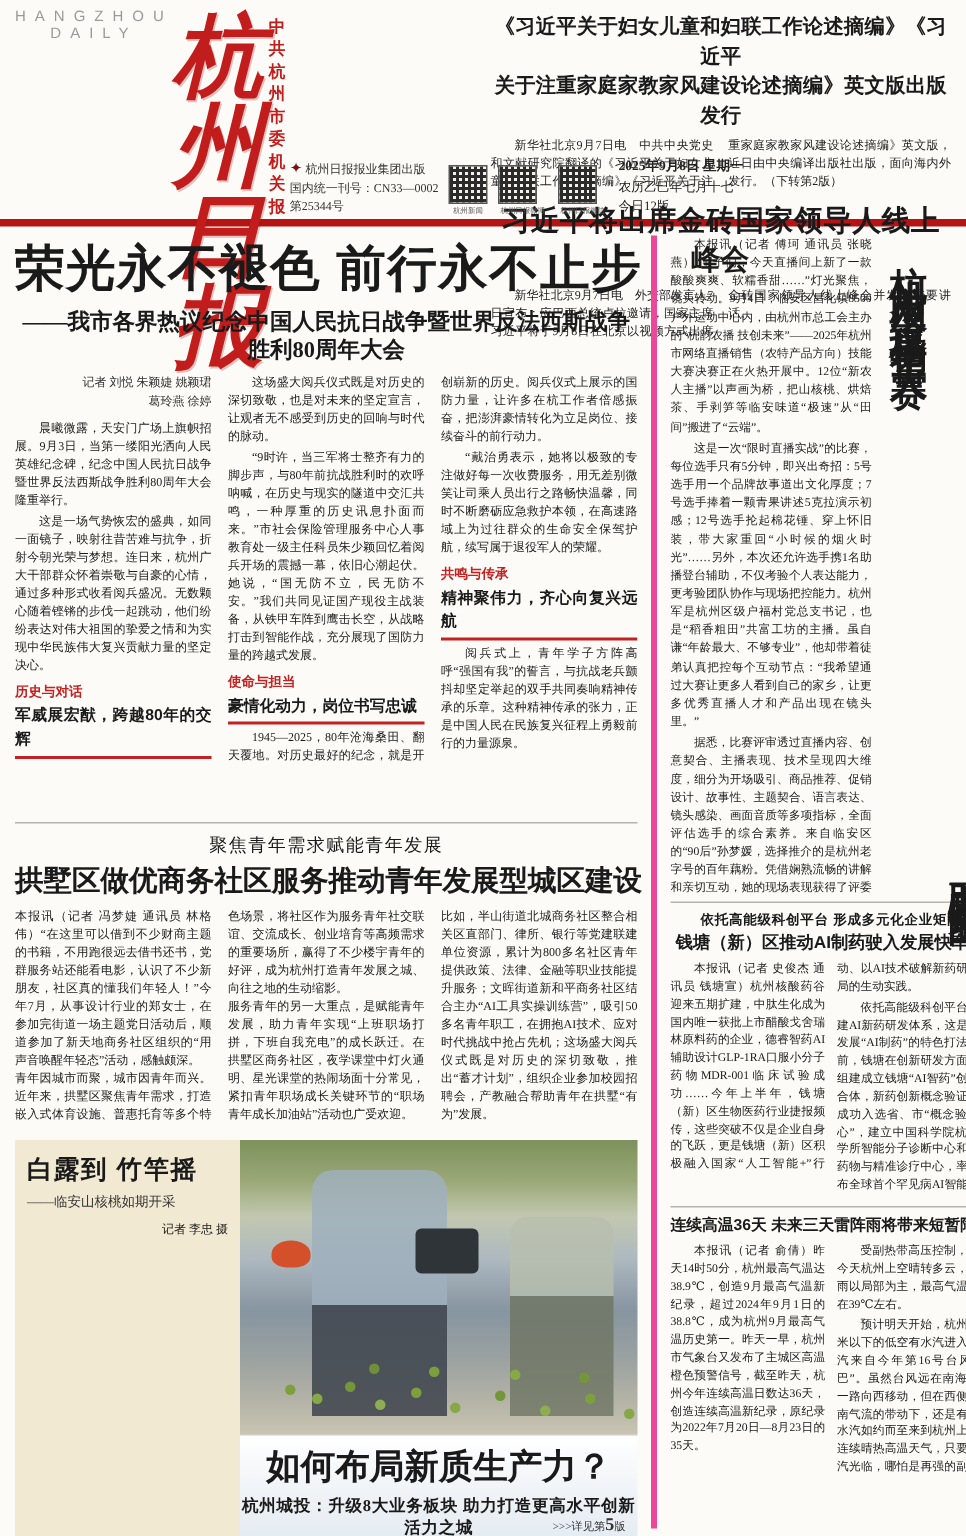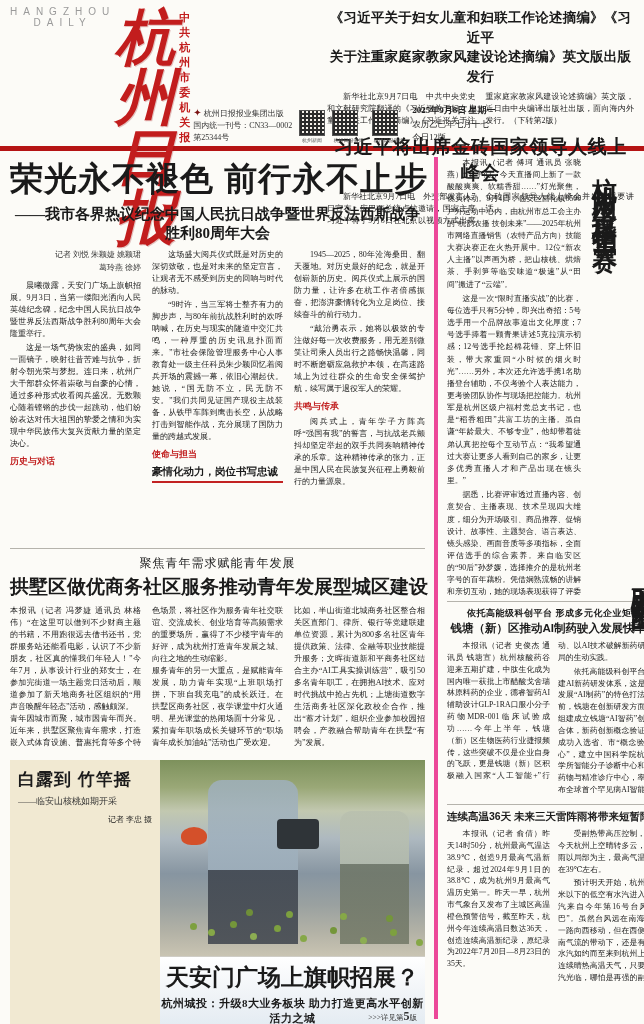--- a/index.html
+++ b/index.html
@@ -179,63 +179,65 @@
       <div class="cols3 lead-cols">
         <div class="byline">
           <div>记者 刘悦 朱颖婕 姚颖珺</div>
           <div>葛玲燕 徐婷</div>
         </div>
         <div class="plist">
             <p>晨曦微露，天安门广场上旗帜招展。9月3日，当第一缕阳光洒向人民英雄纪念碑，纪念中国人民抗日战争暨世界反法西斯战争胜利80周年大会隆重举行。</p>
             <p>这是一场气势恢宏的盛典，如同一面镜子，映射往昔苦难与抗争，折射今朝光荣与梦想。连日来，杭州广大干部群众怀着崇敬与自豪的心情，通过多种形式收看阅兵盛况。无数颗心随着铿锵的步伐一起跳动，他们纷纷表达对伟大祖国的挚爱之情和为实现中华民族伟大复兴贡献力量的坚定决心。</p>
           </div>
         <div class="seclabel">历史与对话</div>
+        <div class="sechead">军威展宏猷，跨越80年的交辉</div>
         <div class="plist">
             <p>这场盛大阅兵仪式既是对历史的深切致敬，也是对未来的坚定宣言，让观者无不感受到历史的回响与时代的脉动。</p>
             <p>“9时许，当三军将士整齐有力的脚步声，与80年前抗战胜利时的欢呼呐喊，在历史与现实的隧道中交汇共鸣，一种厚重的历史讯息扑面而来。”市社会保险管理服务中心人事教育处一级主任科员朱少颖回忆着阅兵开场的震撼一幕，依旧心潮起伏。她说，“国无防不立，民无防不安。”我们共同见证国产现役主战装备，从铁甲车阵到鹰击长空，从战略打击到智能作战，充分展现了国防力量的跨越式发展。</p>
           </div>
         <div class="seclabel">使命与担当</div>
         <div class="sechead">豪情化动力，岗位书写忠诚</div>
         <div class="plist">
             <p>1945—2025，80年沧海桑田、翻天覆地。对历史最好的纪念，就是开创崭新的历史。阅兵仪式上展示的国防力量，让许多在杭工作者倍感振奋，把澎湃豪情转化为立足岗位、接续奋斗的前行动力。</p>
             <p>“戴治勇表示，她将以极致的专注做好每一次收费服务，用无差别微笑让司乘人员出行之路畅快温馨，同时不断磨砺应急救护本领，在高速路域上为过往群众的生命安全保驾护航，续写属于退役军人的荣耀。</p>
           </div>
         <div class="seclabel">共鸣与传承</div>
+        <div class="sechead">精神聚伟力，齐心向复兴远航</div>
         <div class="plist">
             <p>阅兵式上，青年学子方阵高呼“强国有我”的誓言，与抗战老兵颤抖却坚定举起的双手共同奏响精神传承的乐章。这种精神传承的张力，正是中国人民在民族复兴征程上勇毅前行的力量源泉。</p>
           </div>
       </div>
 
       <div class="hdiv"></div>
 
       <div class="kicker">聚焦青年需求赋能青年发展</div>
       <div class="gs-h">拱墅区做优商务社区服务推动青年发展型城区建设</div>
       <div class="cols3 gs-cols">
           <p>本报讯（记者 冯梦婕 通讯员 林格伟）“在这里可以借到不少财商主题的书籍，不用跑很远去借书还书，党群服务站还能看电影，认识了不少新朋友，社区真的懂我们年轻人！”今年7月，从事设计行业的郑女士，在参加完街道一场主题党日活动后，顺道参加了新天地商务社区组织的“用声音唤醒年轻态”活动，感触颇深。</p>
           <p>青年因城市而聚，城市因青年而兴。近年来，拱墅区聚焦青年需求，打造嵌入式体育设施、普惠托育等多个特色场景，将社区作为服务青年社交联谊、交流成长、创业培育等高频需求的重要场所，赢得了不少楼宇青年的好评，成为杭州打造青年发展之城、向往之地的生动缩影。</p>
           <p>服务青年的另一大重点，是赋能青年发展，助力青年实现“上班职场打拼，下班自我充电”的成长跃迁。在拱墅区商务社区，夜学课堂中灯火通明、星光课堂的热闹场面十分常见，紧扣青年职场成长关键环节的“职场青年成长加油站”活动也广受欢迎。</p>
-          <p>比如，半山街道北城商务社区整合相关区直部门、律所、银行等党建联建单位资源，累计为800多名社区青年提供政策、法律、金融等职业技能提升服务；文晖街道新和平商务社区结合主办“AI工具实操训练营”，吸引50多名青年职工，在拥抱AI技术、应对时代挑战中抢占先机；上塘街道数字生活商务社区深化政校企合作，推出“蓄才计划”，组织企业参加校园招聘会，产教融合帮助青年在拱墅“有为”发展。</p>
+          <p>比如，半山街道北城商务社区整合相关区直部门、律所、银行等党建联建单位资源，累计为800多名社区青年提供政策、法律、金融等职业技能提升服务；文晖街道新和平商务社区结合主办“AI工具实操训练营”，吸引50多名青年职工，在拥抱AI技术、应对时代挑战中抢占先机；这场盛大阅兵仪式既是对历史的深切致敬，推出“蓄才计划”，组织企业参加校园招聘会，产教融合帮助青年在拱墅“有为”发展。</p>
         </div>
 
       <div class="bottom-row">
         <div class="bailu">
           <div class="bailu-t">白露到 竹竿摇</div>
           <div class="bailu-s">——临安山核桃如期开采</div>
           <p class="credit">记者 李忠 摄</p>
         </div>
         <div class="br-col">
           <div class="photo">
             <div class="fig1"></div>
             <div class="fig2"></div>
             <div class="helmet"></div>
             <div class="basket"></div>
             <div class="nuts"></div>
           </div>
           <div class="banner">
-            <div class="banner-t">天安门广场上旗帜招展？</div>
+            <div class="banner-t">如何布局新质生产力？</div>
             <div class="banner-s">杭州城投：升级8大业务板块  助力打造更高水平创新活力之城</div>
             <div class="banner-ref">
               <span>&gt;&gt;&gt;详见第</span><b>5</b><span>版</span>
             </div>
           </div>
         </div>
       </div>
     </div>
 
     <div class="sidebar">

